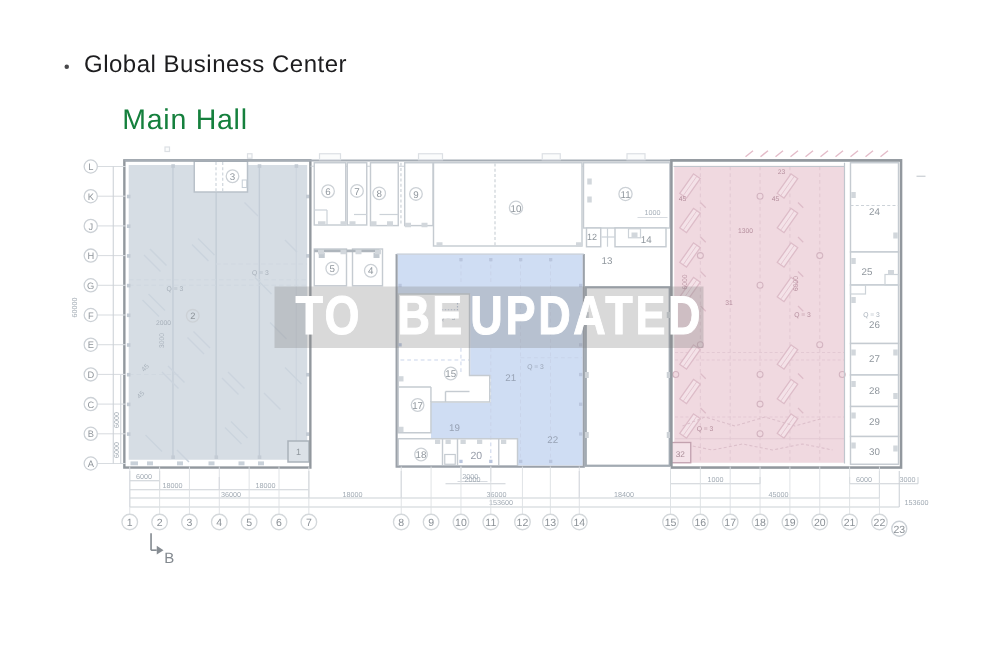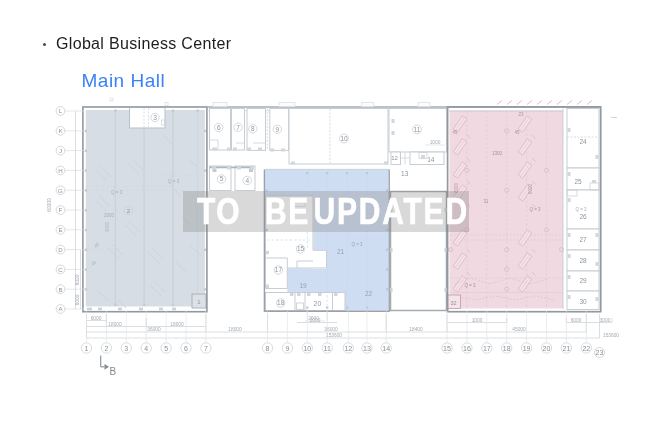--- a/index.html
+++ b/index.html
@@ -8,21 +8,21 @@
   .abs{position:absolute;}
 </style>
 </head>
 <body>
 <div id="stage">
 
   <div class="abs" style="left:43px;top:42.5px;width:3.2px;height:3.2px;border-radius:50%;background:#48484a;"></div>
 
   <div class="abs" style="left:56px;top:35px;font-size:16px;color:#1d1d1f;letter-spacing:0.33px;">Global Business Center</div>
 
-  <div class="abs" style="left:81.5px;top:69.5px;font-size:19px;color:#3b82f6;letter-spacing:0.5px;">Main Hall</div>
+  <div class="abs" style="left:81.5px;top:69.5px;font-size:19px;color:#15803d;letter-spacing:0.5px;">Main Hall</div>
 
   <svg class="abs" style="left:0;top:0;" width="660" height="440" viewBox="0 0 660 440">
     <g id="plan" fill="none" stroke-linecap="butt">
 
     <g>
           <rect x="85.8" y="110" width="119" height="196.5" fill="#d6dde4"></rect>
         </g>
 
     <g stroke="#c3ccd6" stroke-width="0.9">
       <line x1="115.3" y1="110" x2="115.3" y2="306"></line>

